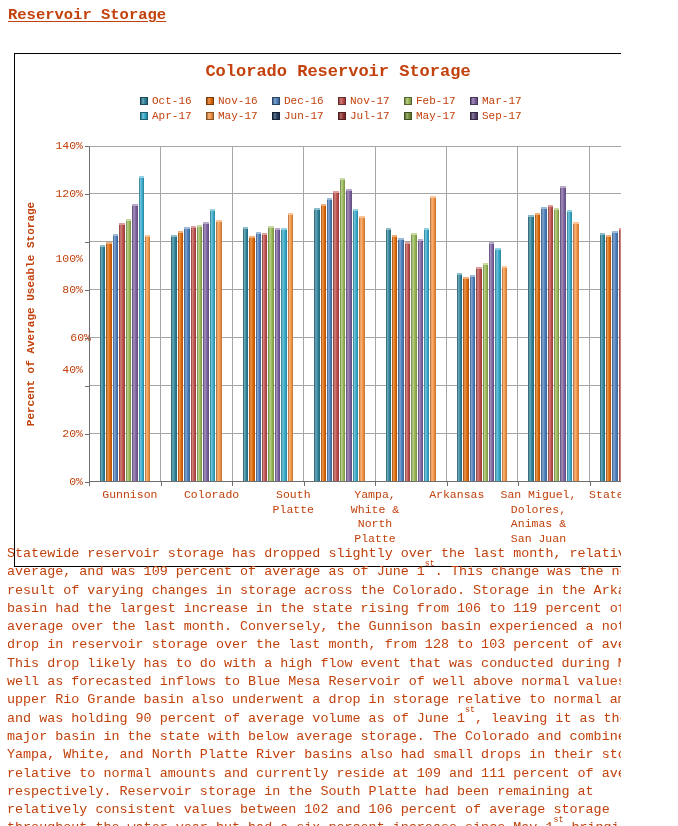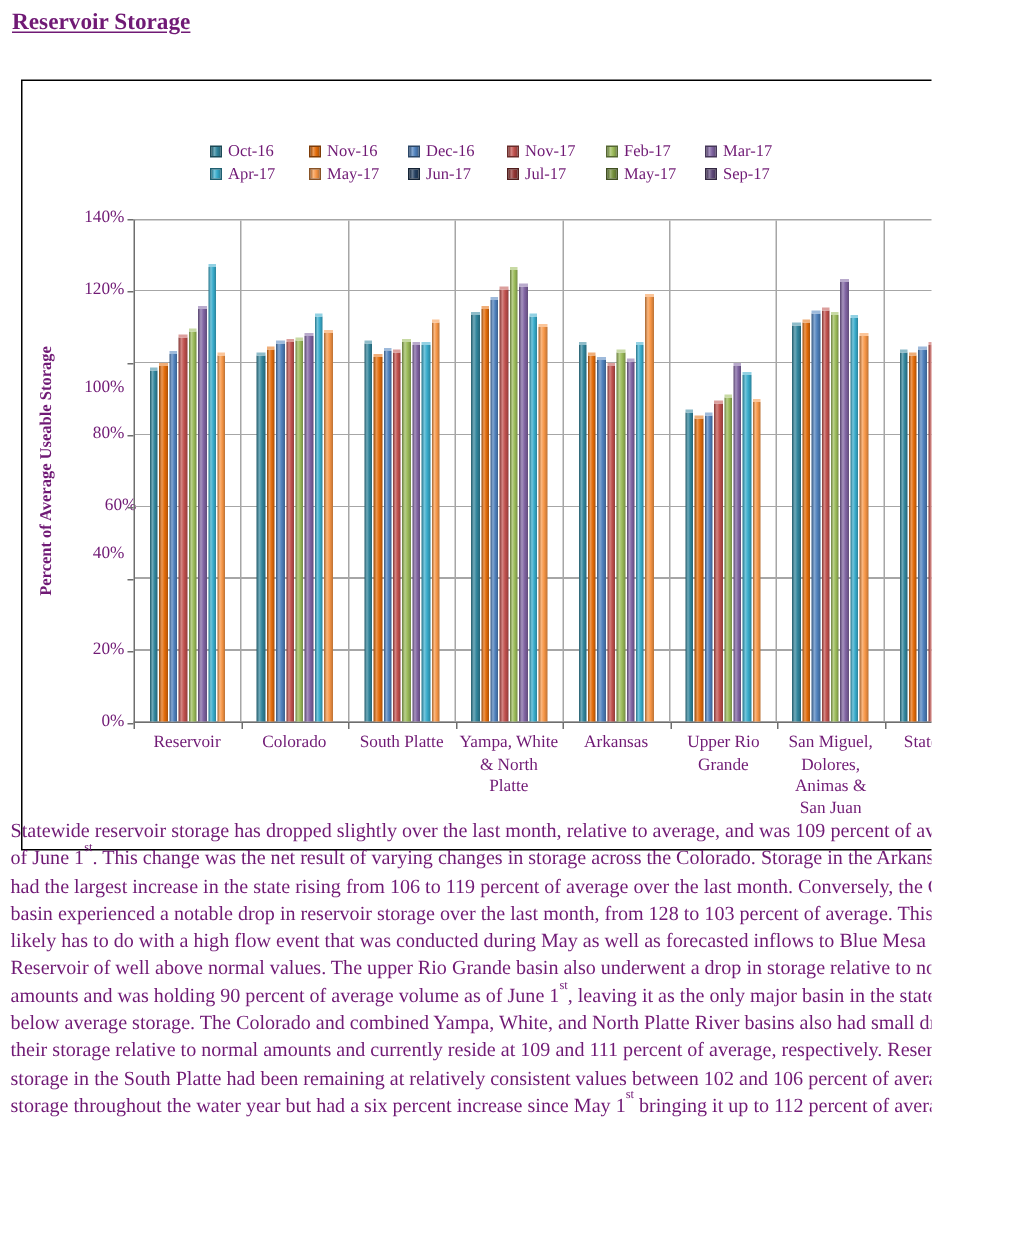--- a/index.html
+++ b/index.html
@@ -1,17 +1,17 @@
 <!DOCTYPE html>
 <html><head>
 <meta charset="utf-8">
 <style>
   html,body{margin:0;padding:0;background:#fff;}
   .page{position:relative;width:621px;height:826px;background:#fff;overflow:hidden;
-        font-family:Liberation Serif, serif;color:#701a75;}
+        font-family:Liberation Mono, monospace;color:#c2410c;}
   .doc-title{position:absolute;left:8px;top:6px;font-size:15.5px;font-weight:bold;
              text-decoration:underline;text-underline-offset:2px;}
   .chart-frame{position:absolute;left:14px;top:53px;width:646px;height:512px;
                border:1.5px solid #000;background:#fff;}
   .chart-title{position:absolute;left:0;top:8px;width:100%;text-align:center;
                font-size:17px;font-weight:bold;}
   .legend{position:absolute;left:0;top:41px;width:100%;display:flex;justify-content:center;}
   .legend-grid{display:grid;grid-template-columns:repeat(6,66px);row-gap:3px;}
   .legend-item{display:flex;align-items:center;gap:4px;font-size:11px;}
   .swatch{width:8px;height:8px;flex:0 0 8px;display:inline-block;}
@@ -37,20 +37,21 @@
   .body-text sup{font-size:0.62em;position:relative;top:-0.45em;line-height:0;}
 </style>
 </head>
 <body>
 
 <div class="page">
 
   <div class="doc-title">Reservoir Storage</div>
 
   <div class="chart-frame">
+    <div class="chart-title">Colorado Reservoir Storage</div>
 
     <div class="legend">
       <div class="legend-grid" id="legend-grid">
           <div class="legend-item">
             <span class="swatch" style="background: linear-gradient(90deg, rgb(33, 90, 106) 0%, rgb(111, 170, 186) 32%, rgb(49, 133, 156) 62%, rgb(37, 101, 119) 100%); border: 1px solid rgb(27, 73, 86); box-sizing: border-box;"></span>
             <span>Oct-16</span>
           </div>
           <div class="legend-item">
             <span class="swatch" style="background: linear-gradient(90deg, rgb(154, 73, 7) 0%, rgb(235, 152, 84) 32%, rgb(227, 108, 10) 62%, rgb(173, 82, 8) 100%); border: 1px solid rgb(125, 59, 6); box-sizing: border-box;"></span>
             <span>Nov-16</span>
@@ -196,26 +197,25 @@
           <div class="bar" style="height: calc(75% - 2px); background: linear-gradient(90deg, rgb(54, 88, 129) 0%, rgb(132, 167, 209) 32%, rgb(79, 129, 189) 62%, rgb(60, 98, 144) 100%); border-top: 2px solid rgb(158, 186, 219);"></div>
           <div class="bar" style="height: calc(75.7143% - 2px); background: linear-gradient(90deg, rgb(131, 54, 52) 0%, rgb(211, 133, 130) 32%, rgb(192, 80, 77) 62%, rgb(146, 61, 59) 100%); border-top: 2px solid rgb(220, 159, 157);"></div>
           <div class="bar" style="height: calc(77.1429% - 2px); background: linear-gradient(90deg, rgb(105, 127, 61) 0%, rgb(185, 207, 139) 32%, rgb(155, 187, 89) 62%, rgb(118, 142, 68) 100%); border-top: 2px solid rgb(200, 218, 164);"></div>
           <div class="bar" style="height: calc(78.5714% - 2px); background: linear-gradient(90deg, rgb(87, 68, 110) 0%, rgb(166, 147, 190) 32%, rgb(128, 100, 162) 62%, rgb(97, 76, 123) 100%); border-top: 2px solid rgb(185, 170, 204);"></div>
           <div class="bar" style="height: calc(80.7143% - 2px); background: linear-gradient(90deg, rgb(38, 117, 139) 0%, rgb(116, 197, 219) 32%, rgb(56, 172, 204) 62%, rgb(43, 131, 155) 100%); border-top: 2px solid rgb(146, 209, 227);"></div>
           <div class="bar" style="height: calc(77.8571% - 2px); background: linear-gradient(90deg, rgb(168, 102, 48) 0%, rgb(249, 182, 126) 32%, rgb(247, 150, 70) 62%, rgb(188, 114, 53) 100%); border-top: 2px solid rgb(251, 197, 153);"></div>
         </div>
       </div>
 
     <div class="xlabels" id="xlabels">
-        <div class="xlabel">Reservoir</div>
+        <div class="xlabel">Gunnison</div>
         <div class="xlabel">Colorado</div>
         <div class="xlabel">South Platte</div>
         <div class="xlabel">Yampa, White &amp; North Platte</div>
         <div class="xlabel">Arkansas</div>
-        <div class="xlabel">Upper Rio Grande</div>
         <div class="xlabel">San Miguel, Dolores, Animas &amp; San Juan</div>
         <div class="xlabel">Statewide</div>
       </div>
 
     <div id="xticks">
         <div class="xmark" style="left: 74px; top: 428px;"></div>
         <div class="xmark" style="left: 145.5px; top: 428px;"></div>
         <div class="xmark" style="left: 217px; top: 428px;"></div>
         <div class="xmark" style="left: 288.5px; top: 428px;"></div>
         <div class="xmark" style="left: 360px; top: 428px;"></div>

